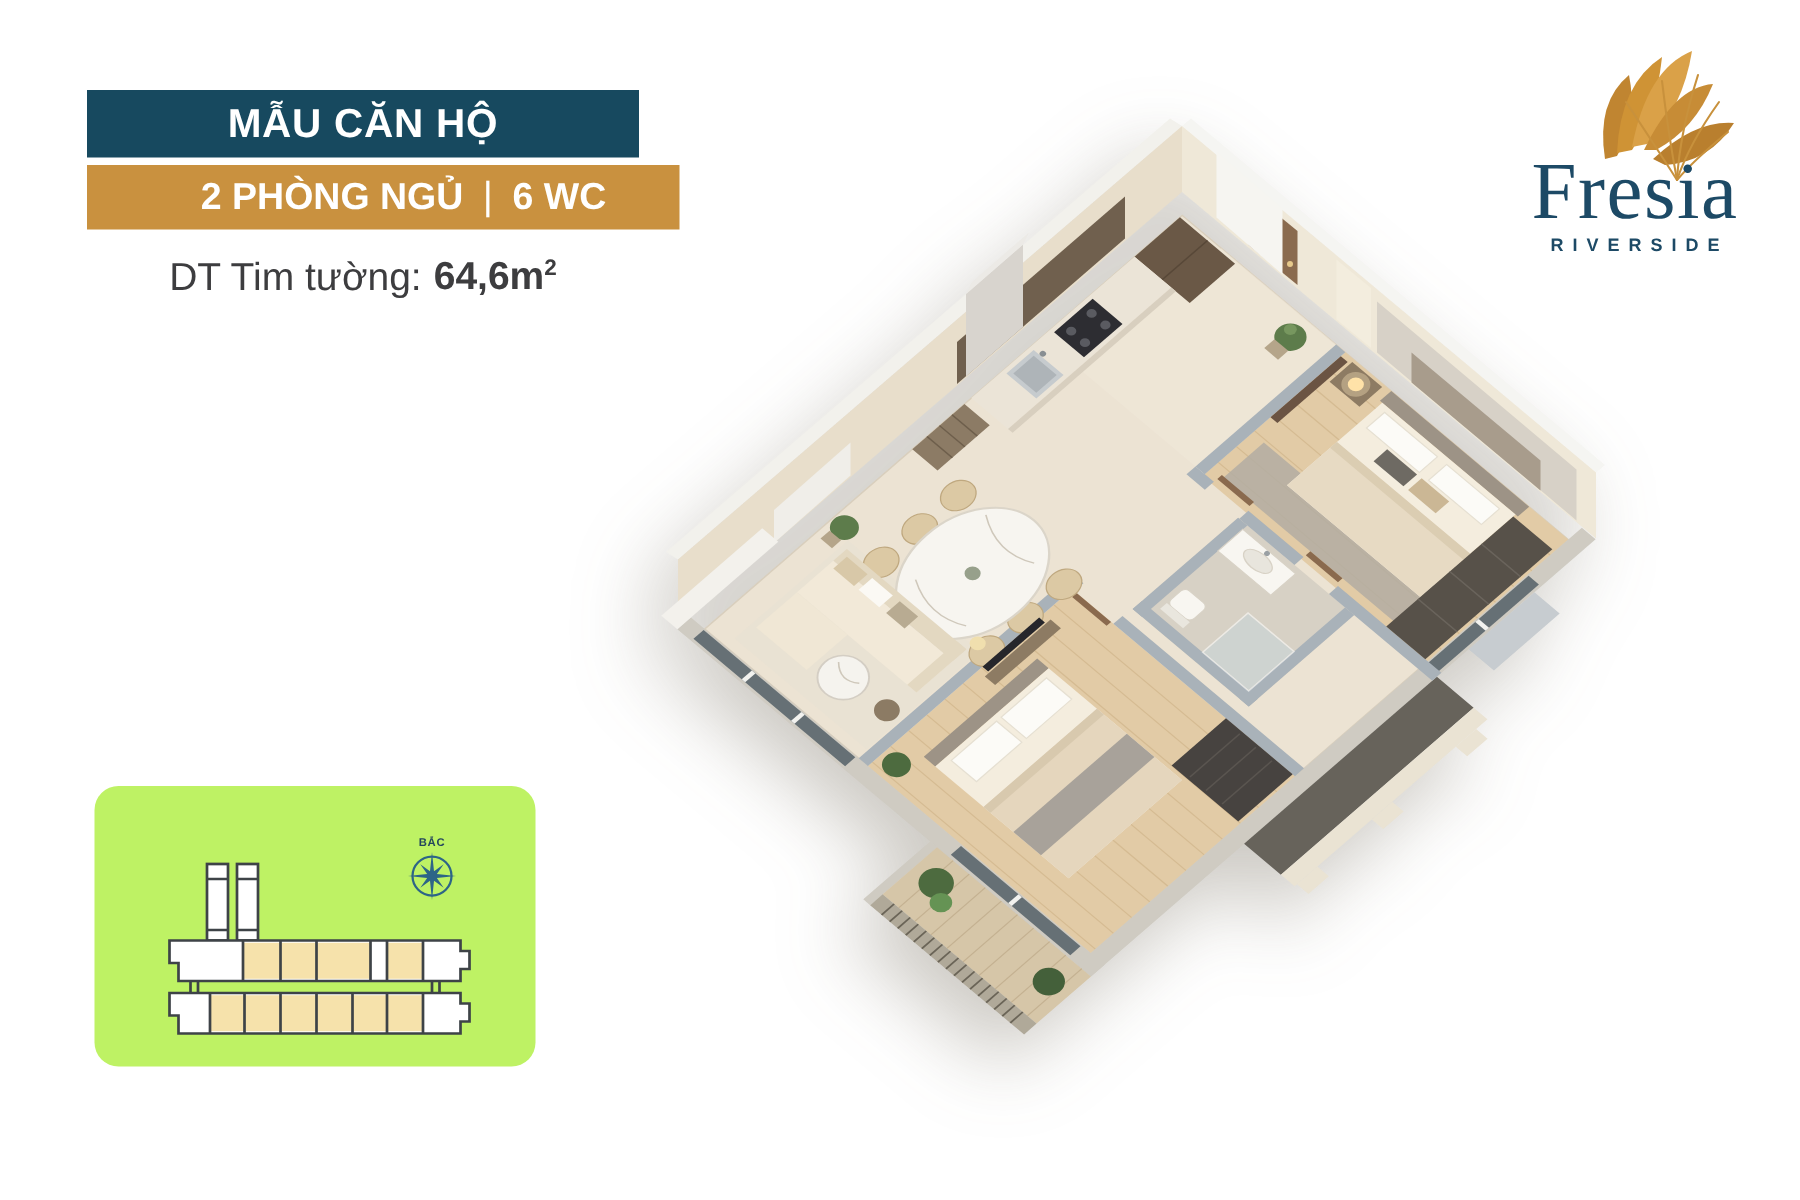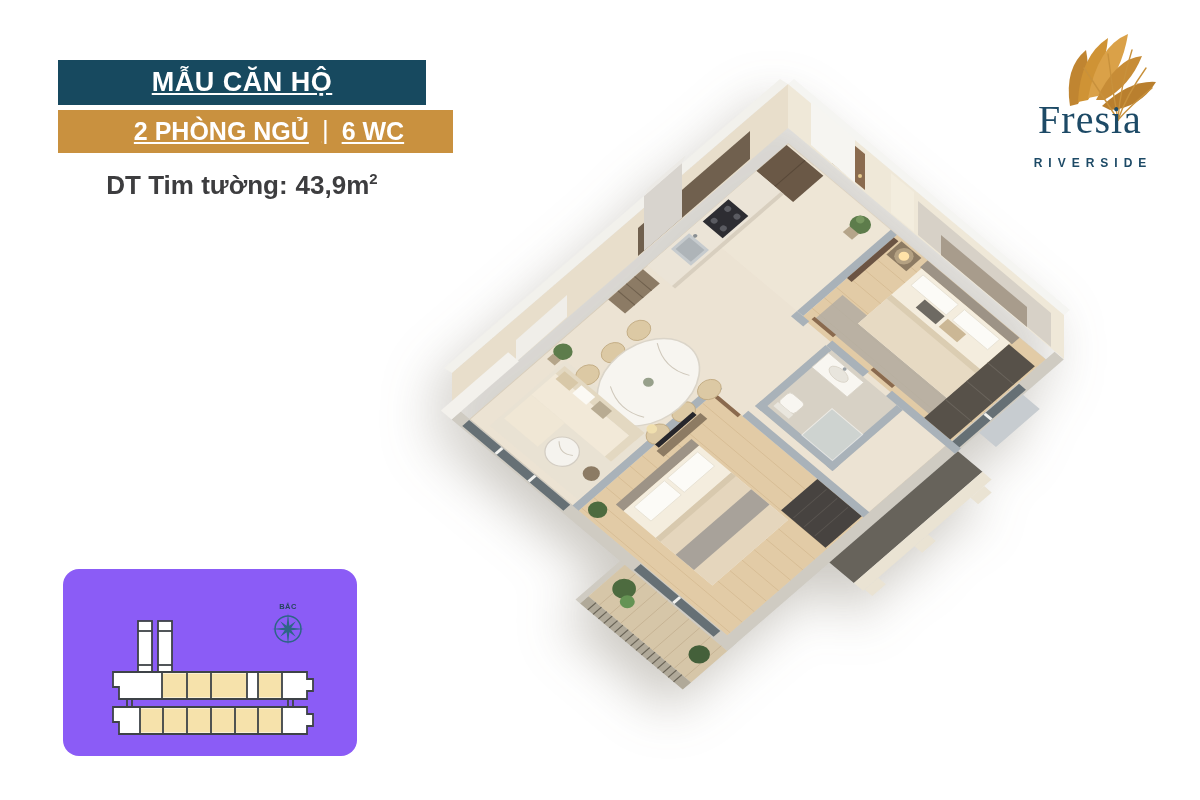--- a/index.html
+++ b/index.html
@@ -1,64 +1,64 @@
 <!DOCTYPE html>
 <html><head>
 <meta charset="utf-8">
 <style>
   html,body{margin:0;padding:0;}
   .page{position:relative;width:1200px;height:800px;background:#ffffff;overflow:hidden;
         font-family:"Liberation Sans",sans-serif;}
 
   
   .banner{position:absolute;left:58px;width:368px;display:flex;align-items:center;
-          justify-content:center;color:#fff;font-weight:bold;text-decoration:underline;}
+          justify-content:center;color:#fff;font-weight:bold;}
   .banner-title{top:60px;height:45px;background:#17495f;font-size:27px;letter-spacing:.5px;}
   .banner-sub{top:110px;height:43px;background:#c9913f;font-size:25px;padding-left:27px;}
   .banner-sub .sep{font-weight:400;margin:0 13px;font-size:26px;transform:translateY(-1px);}
 
   .specs{position:absolute;left:58px;top:163px;width:368px;text-align:center;
          color:#3d3d3f;font-size:26px;line-height:32px;font-weight:bold;}
   .specs .line{white-space:nowrap;}
-  .specs .lbl{margin-right:8px;font-weight:bold;}
+  .specs .lbl{margin-right:8px;font-weight:normal;}
   .specs sup{font-size:15px;}
 
   
   .logo{position:absolute;left:1000px;top:28px;width:180px;height:150px;}
   .logo .flower{position:absolute;left:0;top:0;}
   .logo .wordmark{position:absolute;top:72px;width:100%;text-align:center;
-        font-family:"Liberation Serif",serif;font-size:40px;color:#1d4a66;
+        font-family:"Liberation Serif",serif;font-size:54px;color:#1d4a66;
         letter-spacing:1px;line-height:1;}
   .logo .tagline{position:absolute;top:128px;width:100%;text-align:center;
         font-size:12px;font-weight:bold;letter-spacing:6px;color:#1d4a66;padding-left:3px;}
 
   
-  .siteplan{position:absolute;left:63px;top:569px;width:294px;height:187px;
-            background:#8b5cf6;border-radius:16px;}
+  .siteplan{position:absolute;left:63px;top:524px;width:294px;height:187px;
+            background:#bef264;border-radius:16px;}
 
   
   .floorplan{position:absolute;left:420px;top:78px;
              filter:drop-shadow(-14px 22px 26px rgba(90,80,60,.30));}
 </style>
 </head>
 <body>
 
 <div class="page">
 
   <div class="banner banner-title">
     <span>MẪU CĂN HỘ</span>
   </div>
   <div class="banner banner-sub">
     <span>2 PHÒNG NGỦ</span>
     <span class="sep">|</span>
     <span>6 WC</span>
   </div>
 
   <div class="specs">
-    <div class="line"><span class="lbl">DT Tim tường:</span><span>43,9m</span><sup>2</sup></div>
+    <div class="line"><span class="lbl">DT Tim tường:</span><span>64,6m</span><sup>2</sup></div>
   </div>
 
   <div class="logo">
     <svg class="flower" width="180" height="150" viewBox="0 0 180 150">
       <path d="M70,78 Q64,40 86,22 Q92,52 78,76 Z" fill="#c08531"></path>
       <path d="M78,74 Q80,28 108,10 Q104,48 88,72 Z" fill="#cf9335"></path>
       <path d="M88,70 Q98,18 128,6 Q122,44 98,68 Z" fill="#daa148"></path>
       <path d="M96,72 Q116,30 142,28 Q130,58 104,72 Z" fill="#c78c36"></path>
       <path d="M102,78 Q130,52 156,54 Q140,80 110,82 Z" fill="#b97f2e"></path>
       <g fill="none" stroke="#c8913c" stroke-width="1.4" stroke-linecap="round">

